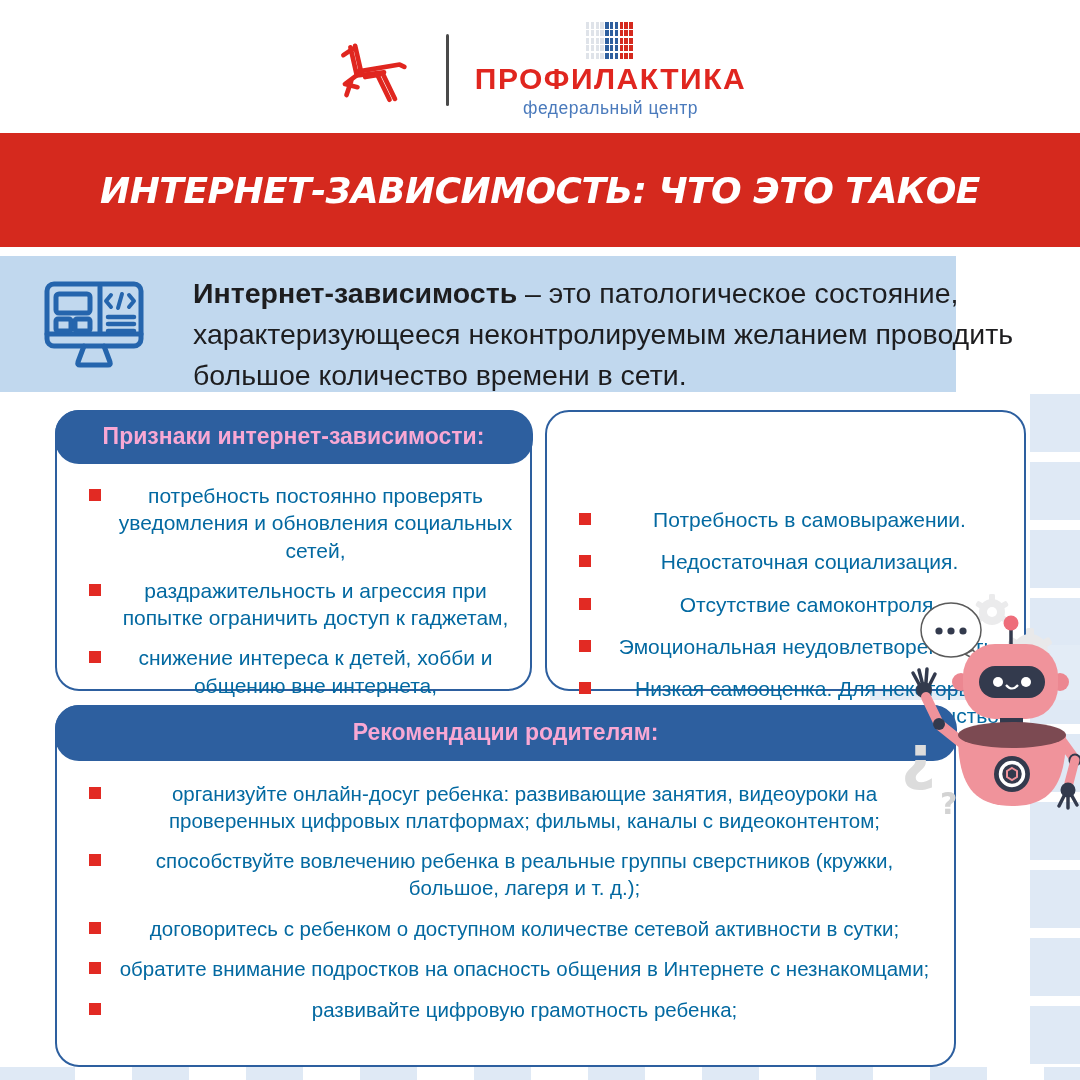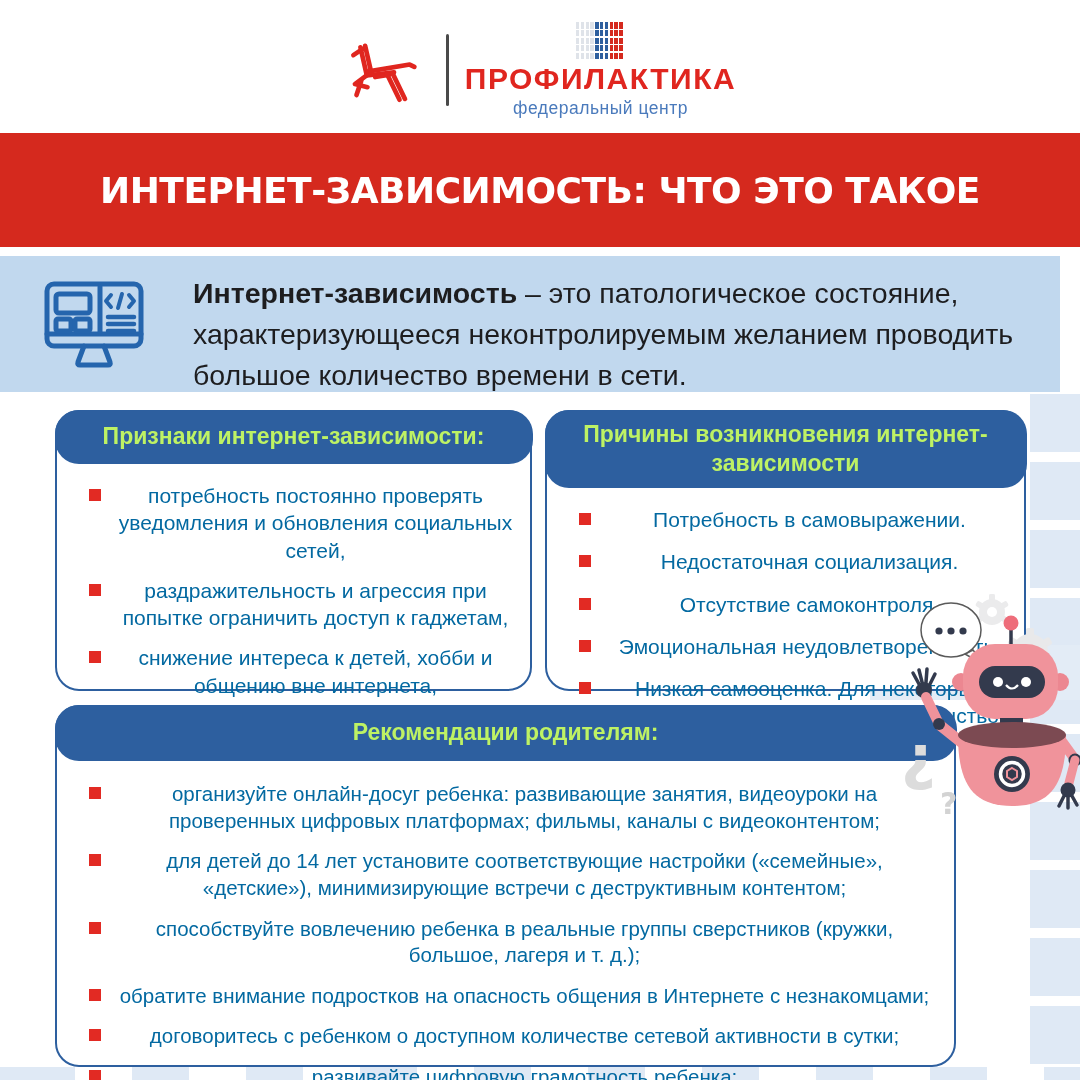--- a/index.html
+++ b/index.html
@@ -21,65 +21,65 @@
     background:repeating-linear-gradient(90deg,#dfe9f5 0 57px,#ffffff 57px 114px);
     background-position:18px 0;
   }
   .pattern-block{
     left:870px;top:645px;width:210px;height:55px;background:#e3ecf6;z-index:0;
   }
 
   
   .header-row{
     left:0;top:16px;width:1080px;height:108px;z-index:2;
-    display:flex;align-items:center;justify-content:center;gap:16px;
+    display:flex;align-items:center;justify-content:center;gap:26px;
   }
   .divider{width:3px;height:72px;background:#4a4a4a;border-radius:2px;}
   .logo-block{display:flex;flex-direction:column;align-items:center;gap:4px;}
   .logo-mosaic{
     width:48px;height:38px;
     background:
       repeating-linear-gradient(90deg,transparent 0 3.4px,#fff 3.4px 4.8px),
       repeating-linear-gradient(0deg,transparent 0 6.2px,#fff 6.2px 7.6px),
       linear-gradient(90deg,#dfe3e9 0 38%,#2e5f9e 38% 69%,#d5291e 69% 100%);
   }
   .logo-brand{color:#e0261f;font-weight:bold;font-size:30px;letter-spacing:1.5px;line-height:1.05;}
   .logo-sub{color:#4a7abc;font-size:17.5px;letter-spacing:0.5px;}
 
   
   .banner{
     left:0;top:133px;width:1080px;height:114px;background:#d5291e;z-index:1;
-    display:flex;flex-direction:column;align-items:center;justify-content:center;gap:4px;
+    display:flex;flex-direction:column;align-items:center;justify-content:center;gap:4px;font-style:italic;
   }
   .banner .line{
     color:#ffffff;font-family:"DejaVu Sans","Liberation Sans",sans-serif;
     font-weight:bold;font-size:36px;letter-spacing:-0.5px;line-height:1.25;
   }
 
   
   .definition{
-    left:0;top:256px;width:1060px;height:136px;background:#c1d8ee;z-index:1;
+    left:0;top:256px;width:956px;height:136px;background:#c1d8ee;z-index:1;
   }
   .definition .monitor{position:absolute;left:44px;top:25px;}
   .definition .def-text{
     position:absolute;left:193px;top:17px;width:848px;
     font-size:28.5px;line-height:1.44;color:#1d1d1f;
   }
   .definition .def-lead{font-weight:bold;}
 
   
   .card{
     background:#ffffff;border:2.5px solid #2d5f9f;border-radius:24px;z-index:2;
     box-sizing:border-box;
   }
   .card-header{
     position:absolute;left:-2.5px;right:-2.5px;top:-2.5px;
     background:#2d5f9f;border-radius:24px;
     display:flex;align-items:center;justify-content:center;text-align:center;
-    color:#bef264;font-weight:bold;font-size:23px;line-height:1.25;
+    color:#f9a8d4;font-weight:bold;font-size:23px;line-height:1.25;
     padding:0 20px;
   }
   .card-signs{left:55px;top:410px;width:477px;height:281px;}
   .card-signs .card-header{height:54px;}
   .card-causes{left:545px;top:410px;width:481px;height:281px;}
   .card-causes .card-header{height:78px;}
   .card-reco{left:55px;top:705px;width:901px;height:362px;}
   .card-reco .card-header{height:56px;}
 
   ul.bullets{list-style:none;margin:0;padding:0;}
@@ -161,38 +161,36 @@
   <ul class="bullets">
     <li>потребность постоянно проверять уведомления и обновления социальных сетей,</li>
     <li>раздражительность и агрессия при попытке ограничить доступ к гаджетам,</li>
     <li>снижение интереса к детей, хобби и общению вне интернета,</li>
     <li>трудности засыпания и бессонница,</li>
     <li>проблемы с концентрацией внимания и памятью.</li>
   </ul>
 </div>
 
 <div class="abs card card-causes">
-  <div class="card-header">Причины возникновения интернет-зависимости</div>
   <ul class="bullets">
     <li>Потребность в самовыражении.</li>
     <li>Недостаточная социализация.</li>
     <li>Отсутствие самоконтроля.</li>
     <li>Эмоциональная неудовлетворенность.</li>
     <li>Низкая самооценка. Для некоторых подростков виртуальное пространство становится</li>
   </ul>
 </div>
 
 <div class="abs card card-reco">
   <div class="card-header">Рекомендации родителям:</div>
   <ul class="bullets">
     <li>организуйте онлайн-досуг ребенка: развивающие занятия, видеоуроки на проверенных цифровых платформах; фильмы, каналы с видеоконтентом;</li>
-    <li>для детей до 14 лет установите соответствующие настройки («семейные», «детские»), минимизирующие встречи с деструктивным контентом;</li>
     <li>способствуйте вовлечению ребенка в реальные группы сверстников (кружки, большое, лагеря и т. д.);</li>
+    <li>договоритесь с ребенком о доступном количестве сетевой активности в сутки;</li>
     <li>обратите внимание подростков на опасность общения в Интернете с незнакомцами;</li>
-    <li>договоритесь с ребенком о доступном количестве сетевой активности в сутки;</li>
     <li>развивайте цифровую грамотность ребенка;</li>
 
   </ul>
 </div>
 
 <div class="abs qmark big">¿</div>
 <div class="abs qmark small">?</div>
 
 <svg class="abs mascot" viewBox="0 0 200 248">
 

